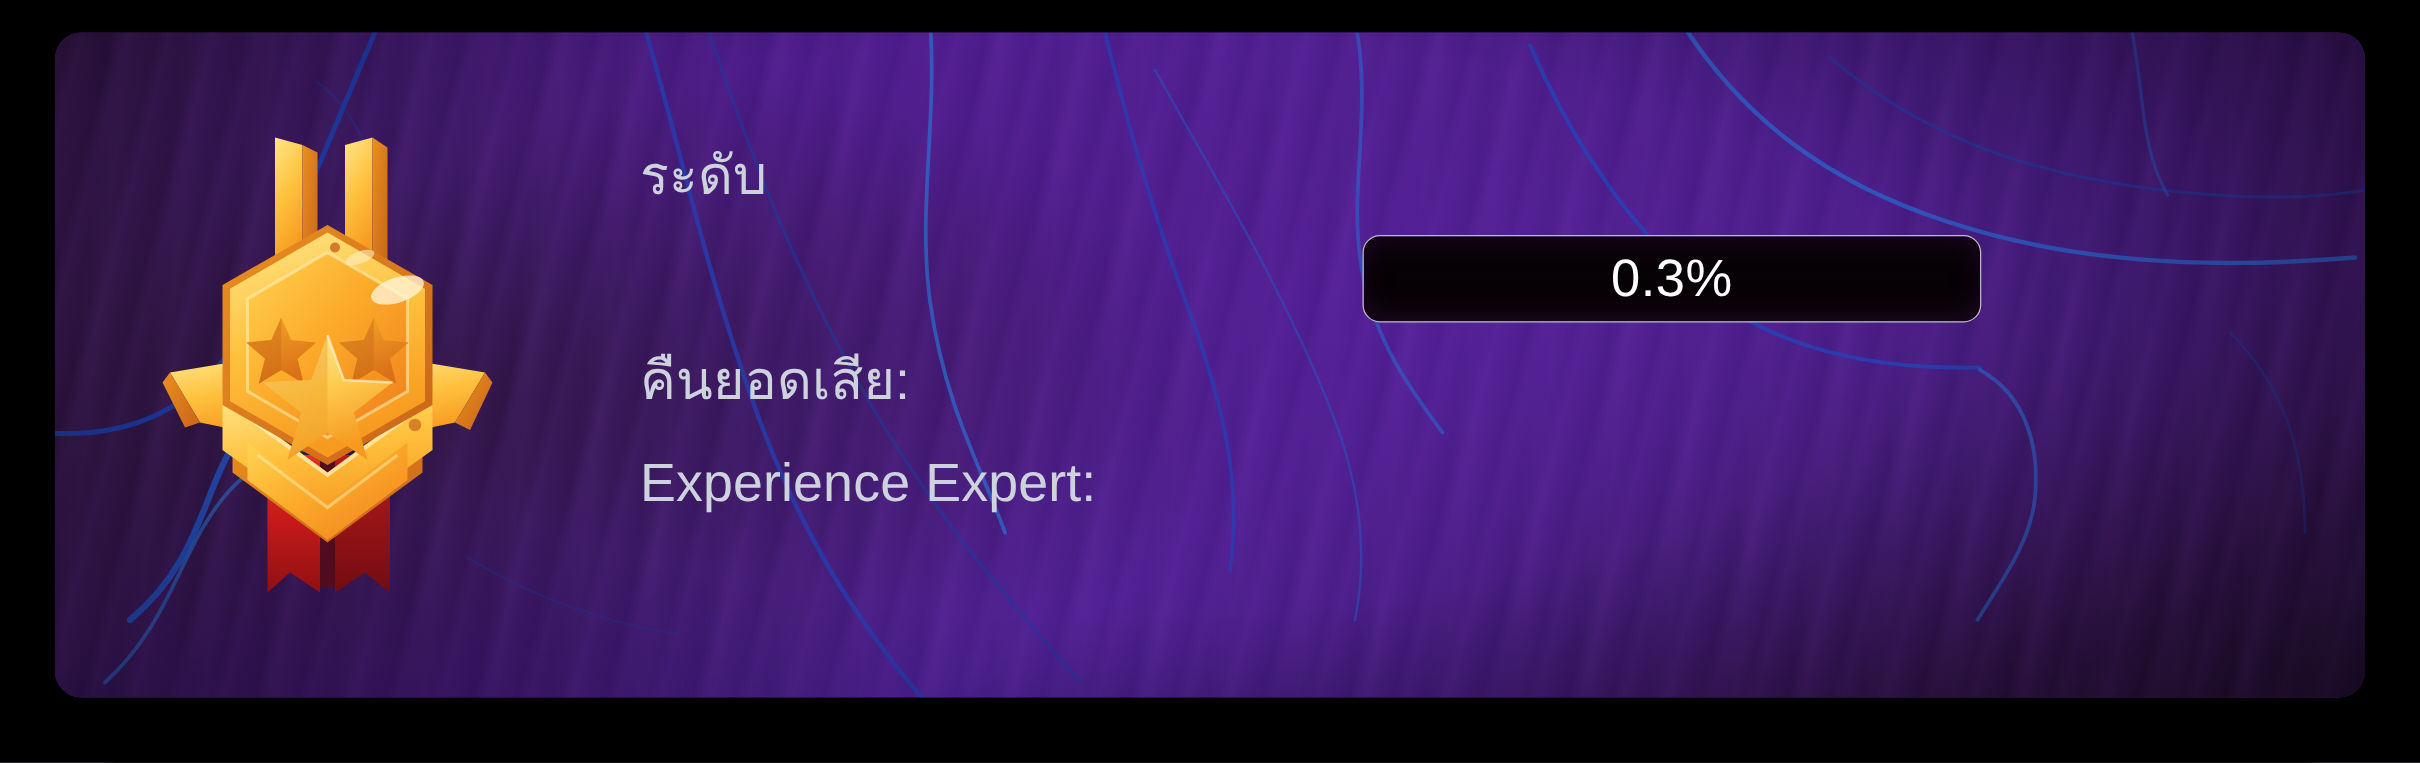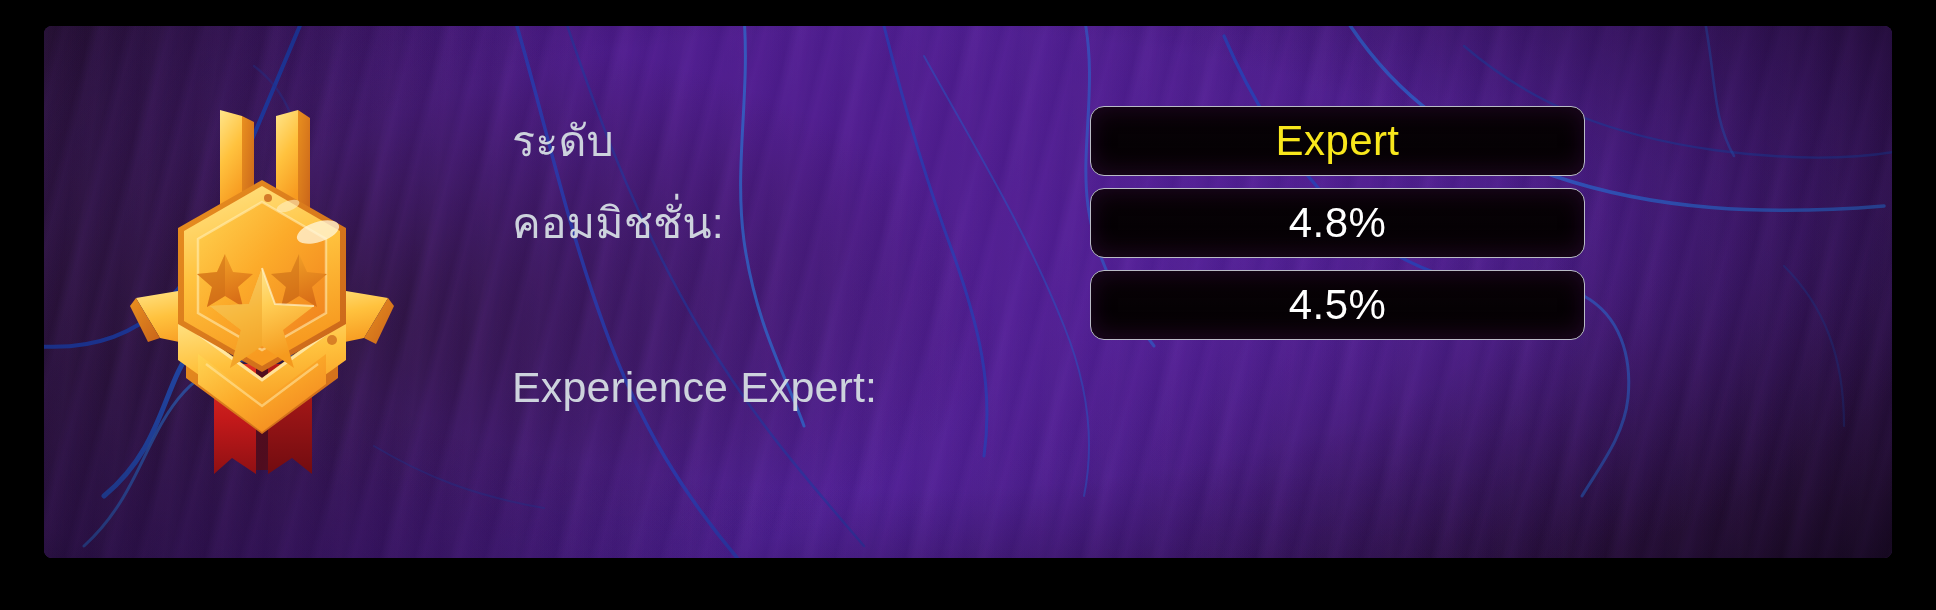--- a/index.html
+++ b/index.html
@@ -37,21 +37,21 @@
     mask-image:
       radial-gradient(140% 190% at 50% 50%, rgba(0,0,0,0) 61%, #000 66%, #000 74%, rgba(0,0,0,0) 81%);
     opacity: 0.75;
   }
 
   
   #card {
     position: absolute;
     left: 44px; top: 26px;
     width: 1848px; height: 532px;
-    border-radius: 8px;
+    border-radius: 21px;
     overflow: hidden;
     background: #2e1448;
   }
 
   
   .bg-base {
     position: absolute; inset: 0;
     background:
       radial-gradient(ellipse 55% 80% at 12% 55%, #2a1338 0%, rgba(42,19,56,0) 72%),
       radial-gradient(ellipse 60% 95% at 38% 30%, #4a1a86 0%, rgba(74,26,134,0) 70%),
@@ -295,36 +295,30 @@
               </g>
             </g>
           </svg>
         </div>
       </div>
 
       <div id="rows">
 
         <div class="row r0">
           <div class="row-label">ระดับ</div>
+        </div>
+
+        <div class="row r1">
           <div class="row-box">
-            <span class="row-value accent">Expert</span>
+            <span class="row-value">0.3%</span>
           </div>
         </div>
 
-        <div class="row r1">
-          <div class="row-label">คอมมิชชั่น:</div>
-          <div class="row-box">
-            <span class="row-value">4.8%</span>
-          </div>
-        </div>
-
         <div class="row r2">
-          <div class="row-box">
-            <span class="row-value">4.5%</span>
-          </div>
+          <div class="row-label">คืนยอดเสีย:</div>
         </div>
 
         <div class="row r3">
           <div class="row-label">Experience Expert:</div>
         </div>
 
       </div>
     </div>
   </div>
 </div>

